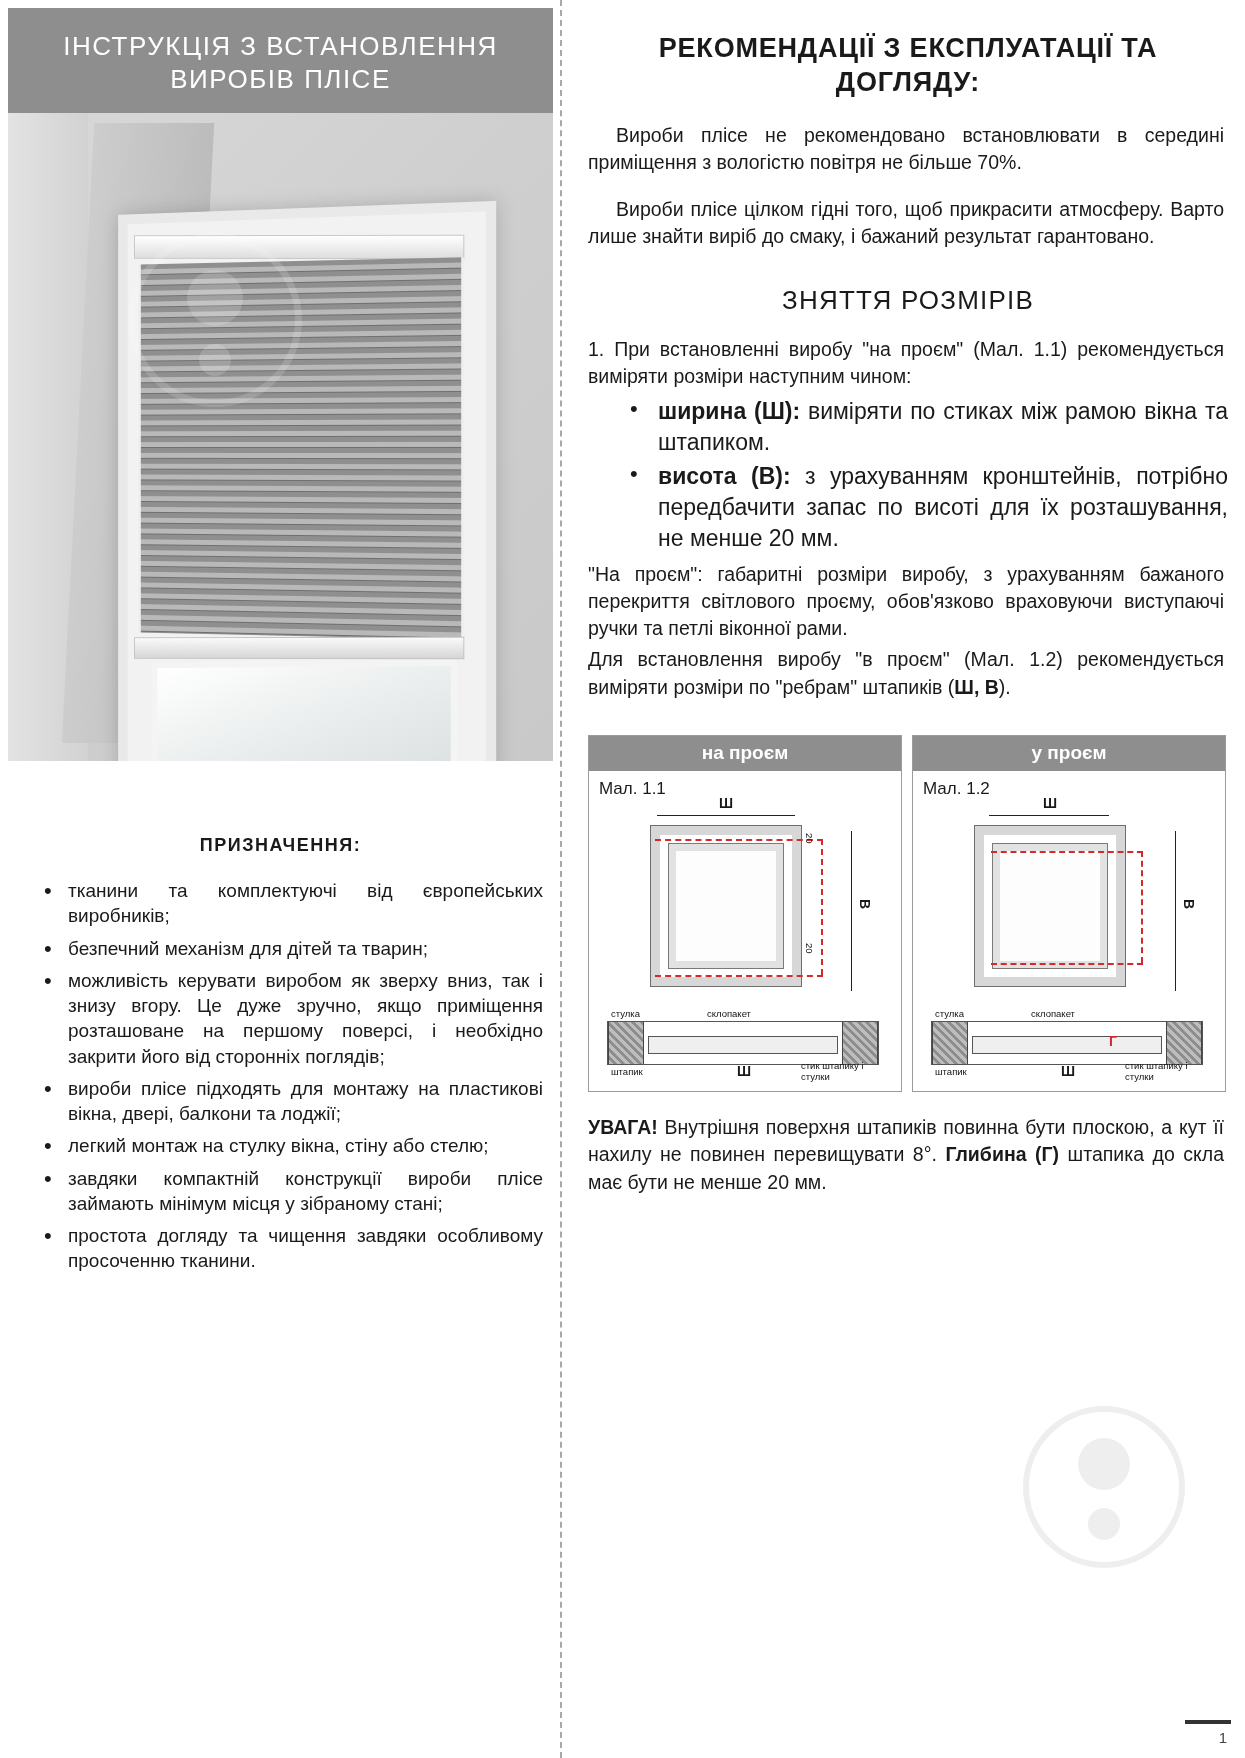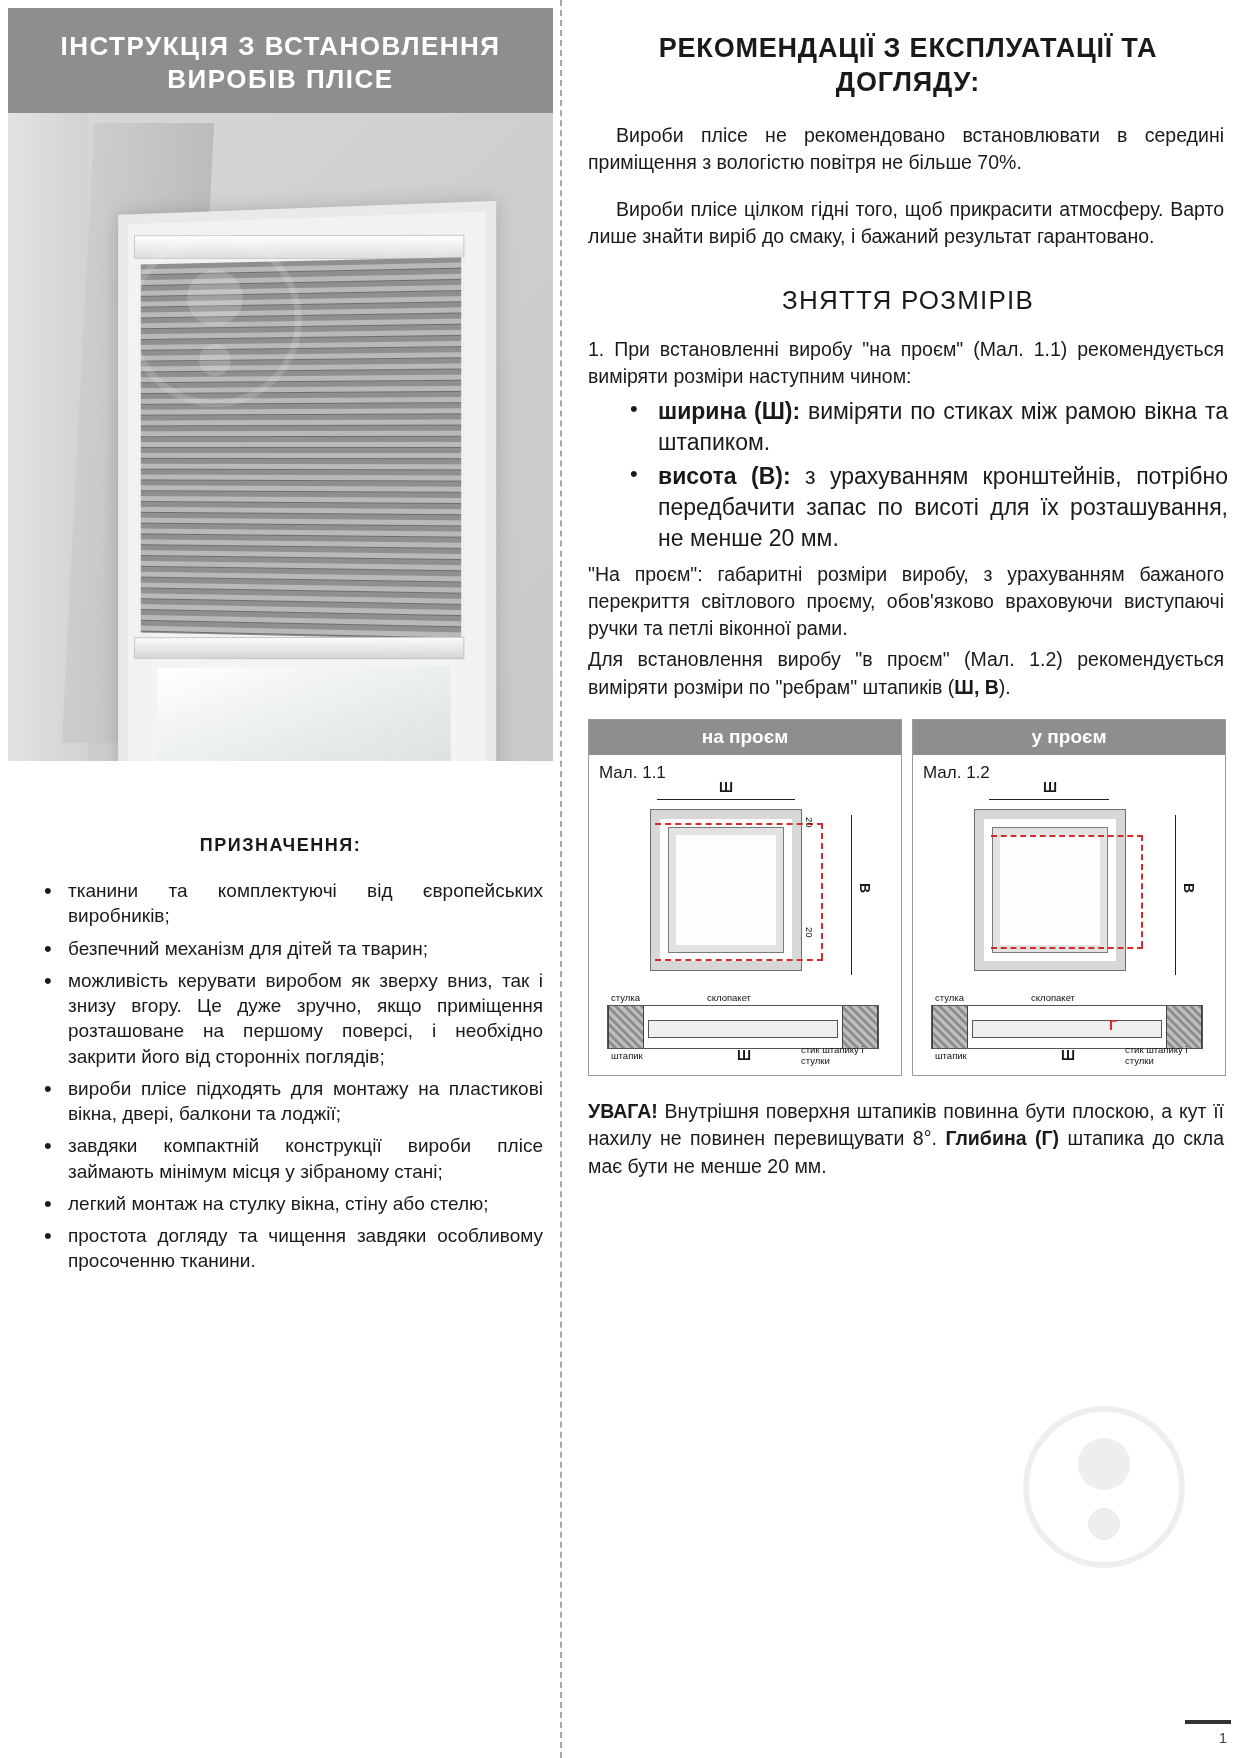--- a/index.html
+++ b/index.html
@@ -29,21 +29,21 @@
     top: 8px;
     width: 545px;
     height: 1742px;
   }
   .title-bar {
     background: #8e8e8e;
     color: #ffffff;
     text-align: center;
     padding: 22px 10px 18px;
     font-size: 26px;
-    font-weight: bold;
+    font-weight: normal;
     letter-spacing: 1.5px;
     line-height: 1.25;
     width: 545px;
     box-sizing: border-box;
   }
   .photo {
     position: relative;
     width: 545px;
     height: 648px;
     background: linear-gradient(135deg, #d8d8d8 0%, #cfcfcf 45%, #c9c9c9 100%);
@@ -204,24 +204,24 @@
     content: "•";
     position: absolute;
     left: 42px;
     top: -2px;
     font-size: 22px;
   }
   b { font-weight: bold; }
 
   
   .diagrams {
-    margin-top: 18px;
+    margin-top: 34px;
     display: flex;
+    gap: 10px;
     width: 638px;
-    justify-content: space-between;
   }
   .diag {
     width: 314px;
     border: 1px solid #9b9b9b;
     background: #ffffff;
     box-sizing: border-box;
   }
   .diag-head {
     background: #8e8e8e;
     color: #ffffff;
@@ -386,22 +386,22 @@
     </div>
 
     <div class="section-heading">ПРИЗНАЧЕННЯ:</div>
 
 
     <ul class="bullets">
       <li>тканини та комплектуючі від європейських виробників;</li>
       <li>безпечний механізм для дітей та тварин;</li>
       <li>можливість керувати виробом як зверху вниз, так і знизу вгору. Це дуже зручно, якщо приміщення розташоване на першому поверсі, і необхідно закрити його від сторонніх поглядів;</li>
       <li>вироби пліcе підходять для монтажу на пластикові вікна, двері, балкони та лоджії;</li>
+      <li>легкий монтаж на стулку вікна, стіну або стелю;</li>
       <li>завдяки компактній конструкції вироби пліcе займають мінімум місця у зібраному стані;</li>
-      <li>легкий монтаж на стулку вікна, стіну або стелю;</li>
       <li>простота догляду та чищення завдяки особливому просоченню тканини.</li>
     </ul>
   </div>
 
   <div class="fold-line"></div>
 
   <div class="right-col">
 
     <div class="r-title">РЕКОМЕНДАЦІЇ З ЕКСПЛУАТАЦІЇ ТА ДОГЛЯДУ:</div>
 

